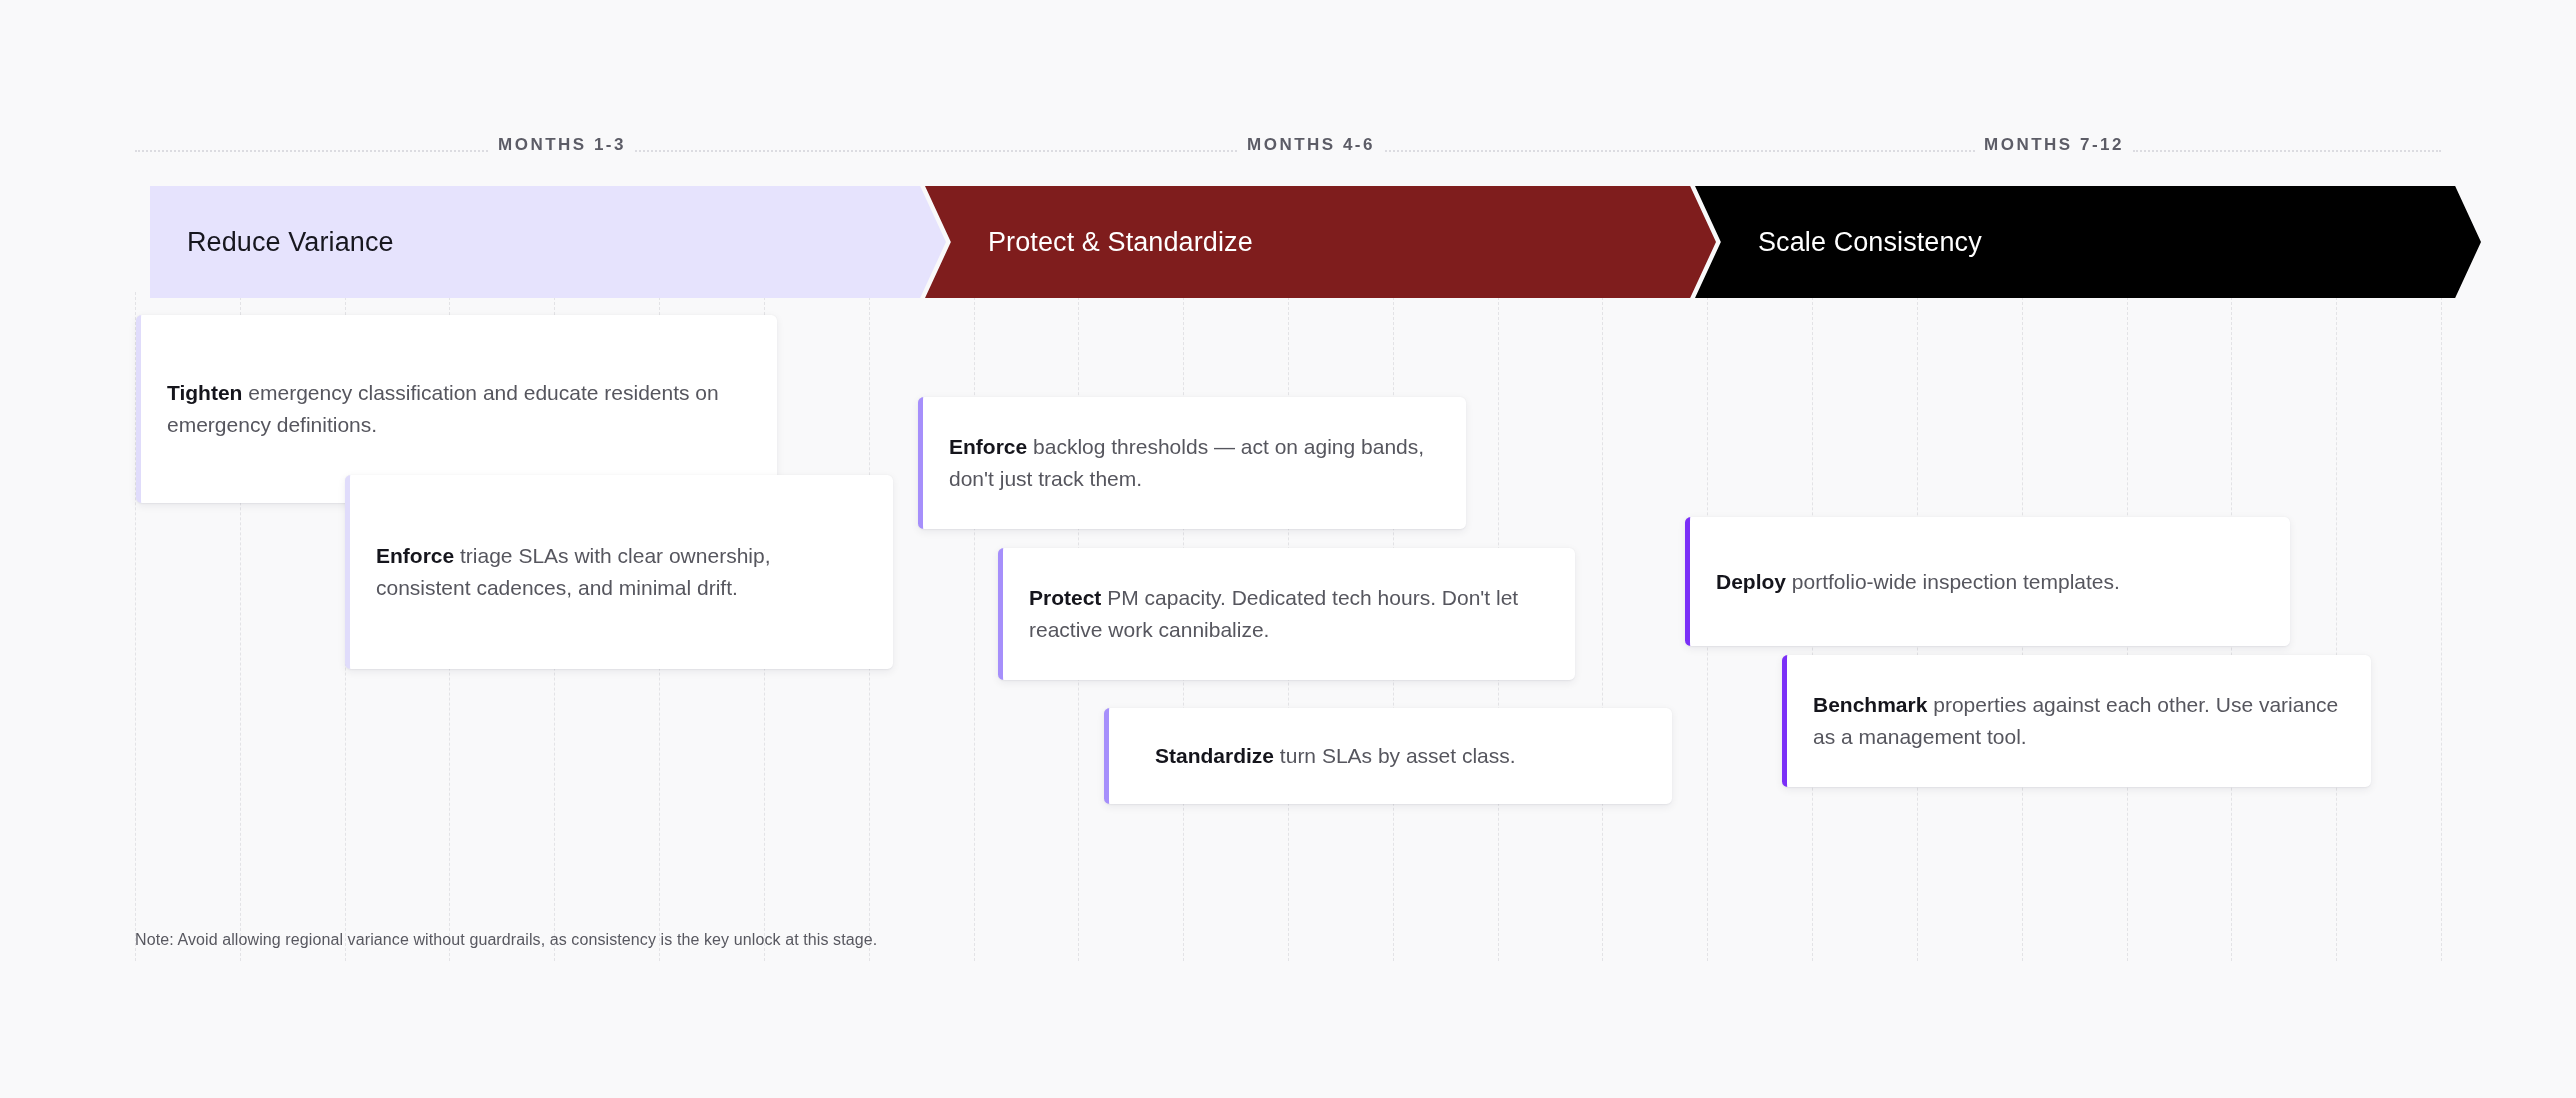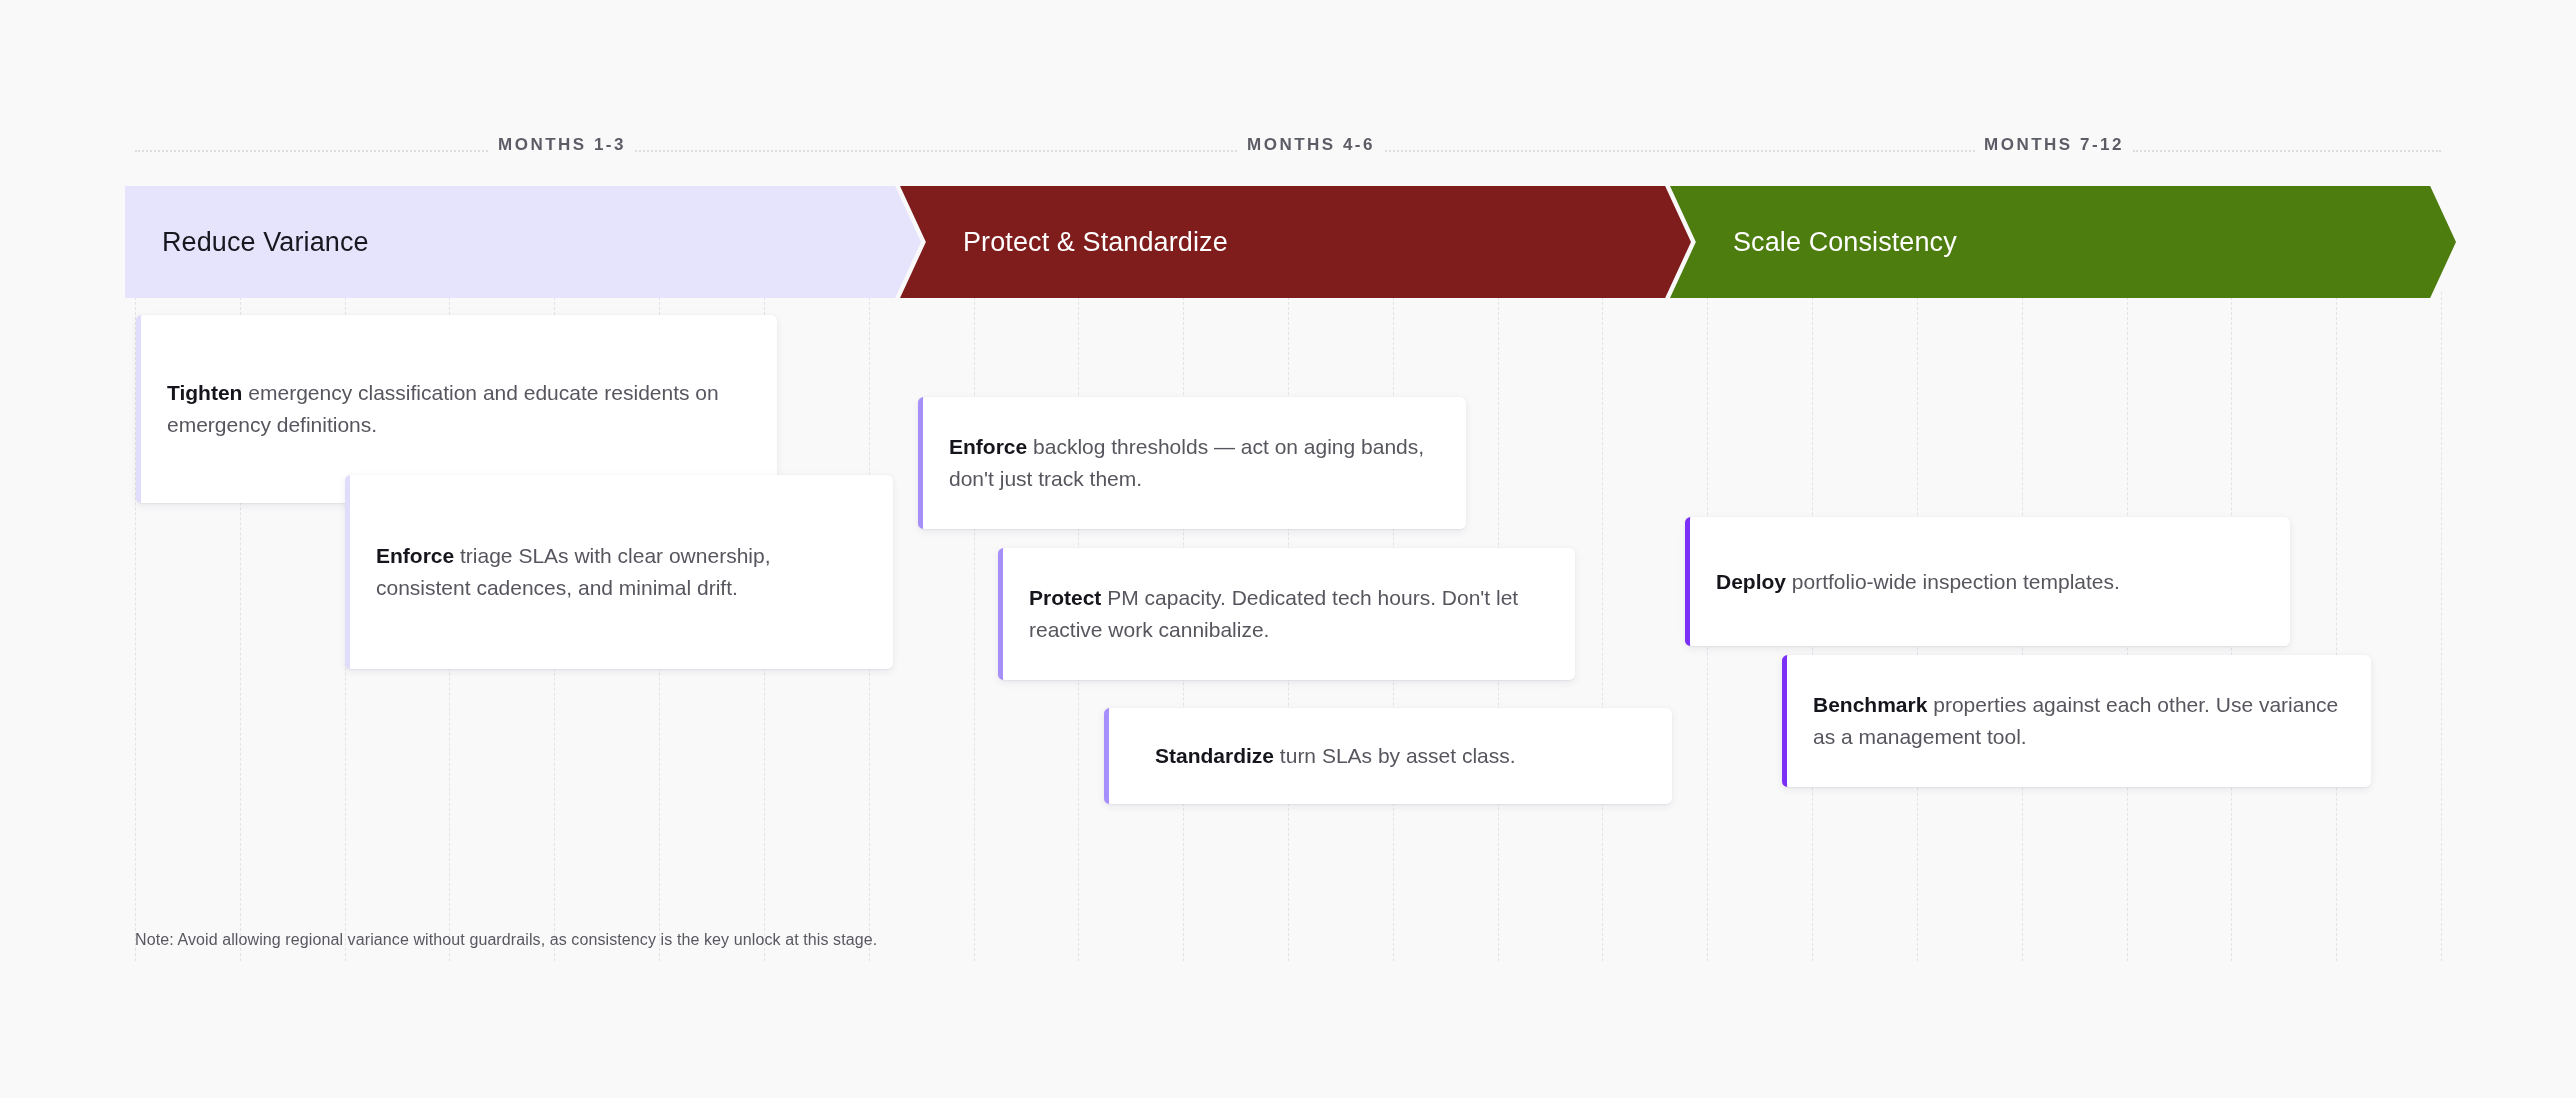--- a/index.html
+++ b/index.html
@@ -59,21 +59,21 @@
   .ruler-dots {
     position: absolute;
     top: 14.6px;
     height: 0;
     border-top: 2.8px dotted #dcdce1;
   }
 
   
   .phase-band {
     position: absolute;
-    left: 125px;
+    left: 150px;
     top: 186px;
     width: 2306px;
     height: 112px;
   }
   .phase-chevron {
     position: absolute;
     top: 0;
     height: 112px;
     display: flex;
     align-items: center;
@@ -166,21 +166,21 @@
       <div class="month-label" style="left: 1919px;">MONTHS 7-12</div>
     </div>
 
   <div class="phase-band" id="phase-band">
       <div class="phase-chevron" style="left: 0px; width: 796px; background: rgb(230, 227, 253); padding-left: 37px; box-sizing: border-box; clip-path: polygon(0% 0%, 0% 100%, 96.75% 100%, 100% 50%, 96.75% 0%);">
         <span class="phase-title" style="color: rgb(23, 23, 31);">Reduce Variance</span>
       </div>
       <div class="phase-chevron" style="left: 775px; width: 791px; background: #7f1d1d; padding-left: 63px; box-sizing: border-box; clip-path: polygon(0% 0%, 3.271% 50%, 0% 100%, 96.729% 100%, 100% 50%, 96.729% 0%);">
         <span class="phase-title" style="color: rgb(255, 255, 255);">Protect &amp; Standardize</span>
       </div>
-      <div class="phase-chevron" style="left: 1545px; width: 786px; background: #4d7c0f; padding-left: 63px; box-sizing: border-box; clip-path: polygon(0% 0%, 3.29% 50%, 0% 100%, 96.71% 100%, 100% 50%, 96.71% 0%);">
+      <div class="phase-chevron" style="left: 1545px; width: 786px; background: #000000; padding-left: 63px; box-sizing: border-box; clip-path: polygon(0% 0%, 3.29% 50%, 0% 100%, 96.71% 100%, 100% 50%, 96.71% 0%);">
         <span class="phase-title" style="color: rgb(255, 255, 255);">Scale Consistency</span>
       </div>
     </div>
 
   <div class="cards-layer" id="cards-layer">
       <div class="action-card" style="left: 136px; top: 315px; width: 641px; height: 188px; border-left: 5px solid rgb(224, 220, 251);">
         <div class="card-text"><span class="lead">Tighten</span><span class="body"> emergency classification and educate residents on emergency definitions.</span></div>
       </div>
       <div class="action-card" style="left: 345px; top: 475px; width: 548px; height: 194px; border-left: 5px solid rgb(224, 220, 251);">
         <div class="card-text"><span class="lead">Enforce</span><span class="body"> triage SLAs with clear ownership, consistent cadences, and minimal drift.</span></div>

